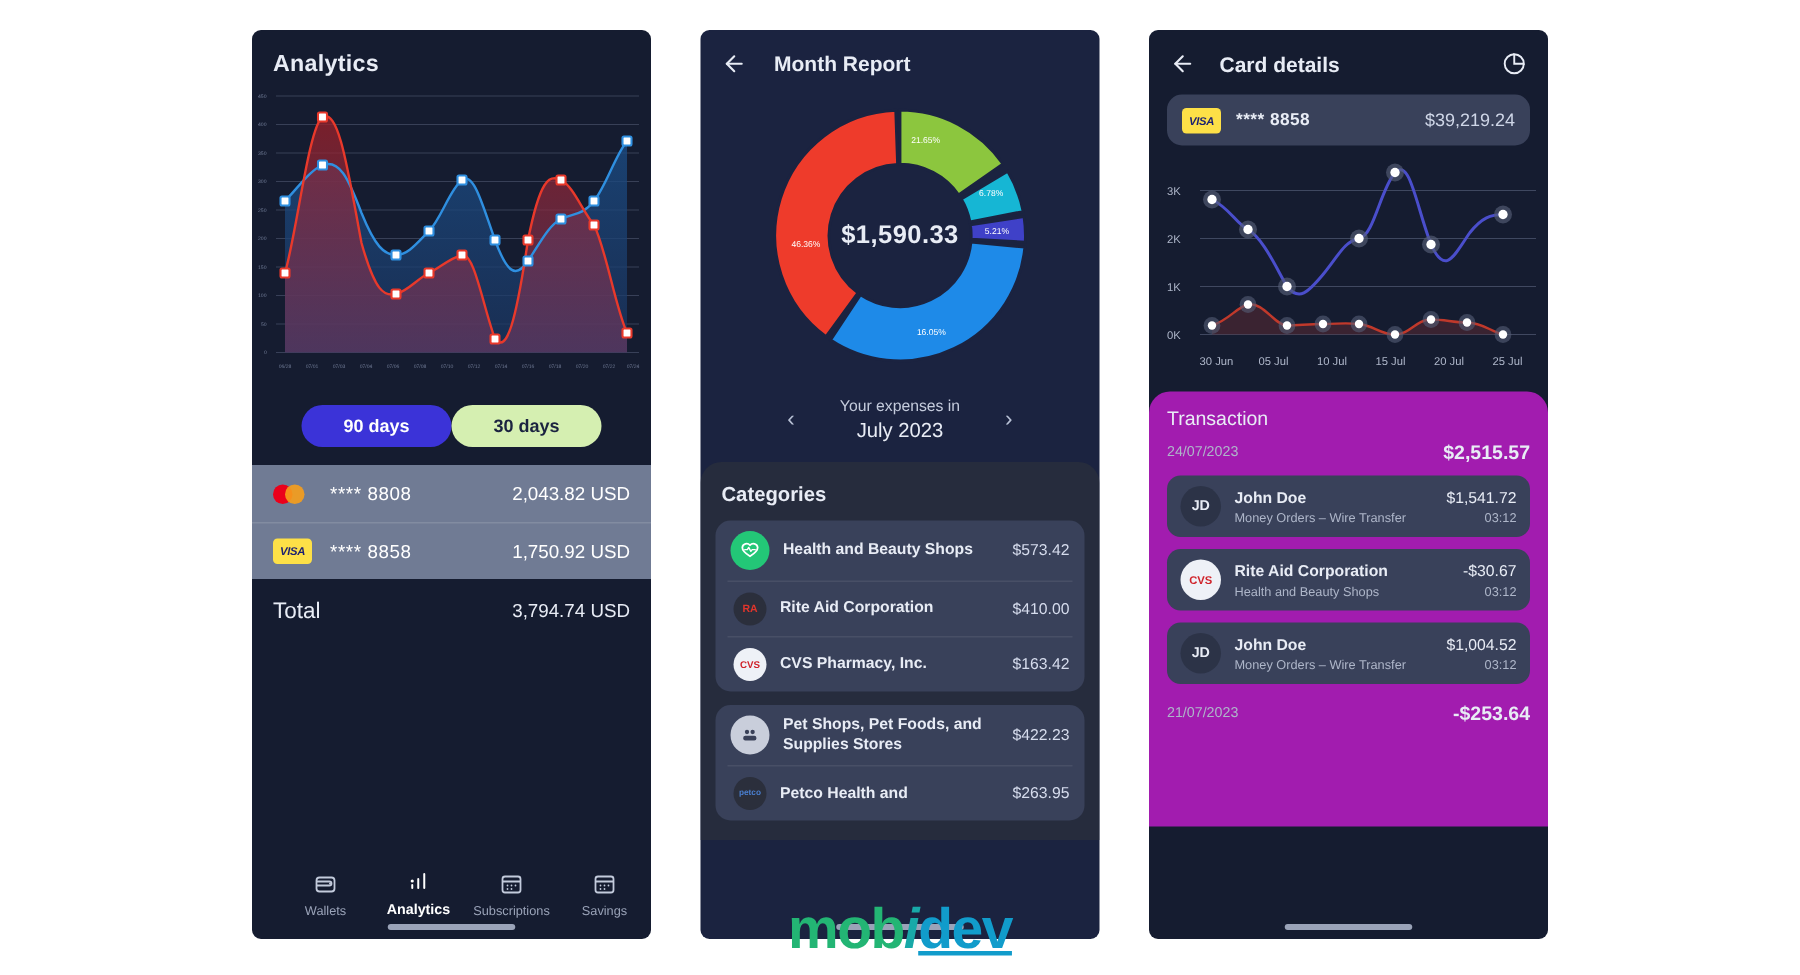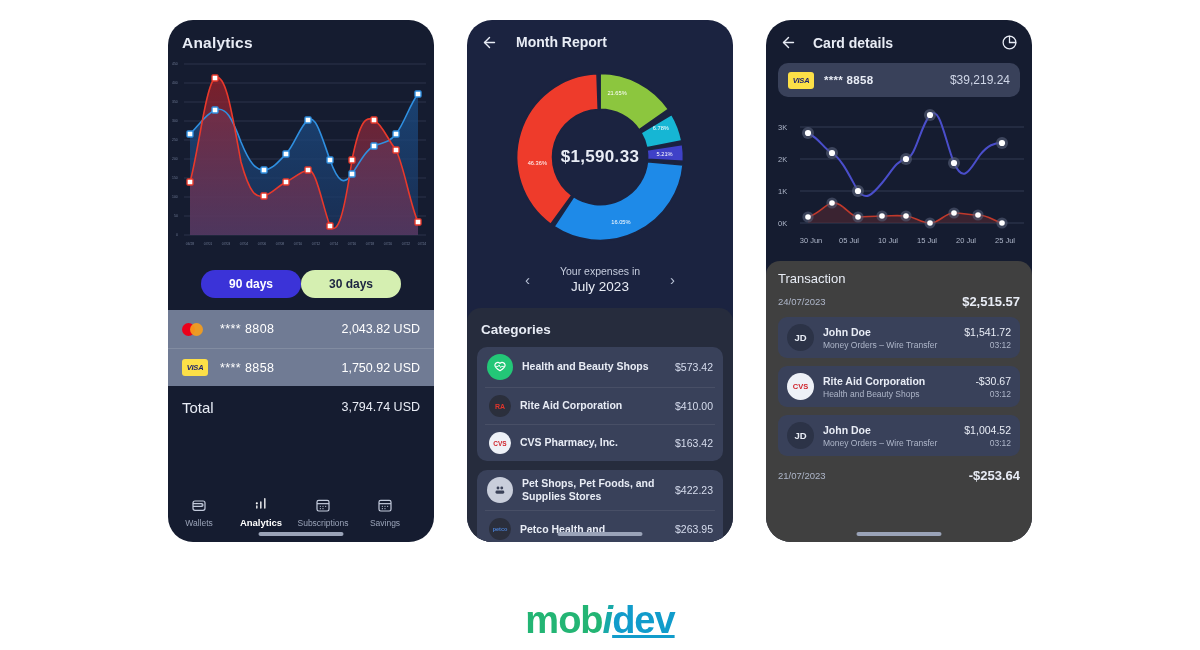--- a/index.html
+++ b/index.html
@@ -8,23 +8,23 @@
     background: #ffffff;
     font-family: "Liberation Sans", sans-serif;
     overflow: hidden;
     position: relative;
   }
   .stage { position: relative; width: 1200px; height: 650px; }
 
   
   .phone {
     position: absolute;
-    width: 266px; height: 522px;
+    width: 266px; height: 606px;
     background: #151c30;
-    border-radius: 25px;
+    border-radius: 6px;
     overflow: hidden;
     color: #e8ecf5;
   }
   #phone1 { left: 168px; top: 20px; }
   #phone2 { left: 467px; top: 20px; background:#1b2340; }
   #phone3 { left: 766px; top: 20px; }
 
   .home-ind {
     position: absolute; bottom: 6px; left: 50%;
     transform: translateX(-50%);
@@ -59,21 +59,21 @@
   .badge-visa { background: #fde047; color: #1a1f71; font-size: 7.5px; font-weight: 800;
                 font-style: italic; letter-spacing: -.2px; }
   .acct-num { margin-left: 12px; font-size: 12.5px; color: #ffffff; letter-spacing:.4px;}
   .acct-amt { margin-left: auto; font-size: 12.5px; color: #ffffff; }
 
   .total-row { display:flex; align-items:center; height: 42px; padding: 0 14px; background:#151c30; }
   .total-lbl { font-size: 15px; font-weight: 400; }
   .total-amt { margin-left:auto; font-size: 12.5px; text-align: center; }
 
   .bottom-nav { position: absolute; bottom: 14px; left: 0; width: 266px;
-                display: flex; justify-content: flex-start; align-items: flex-end; }
+                display: flex; justify-content: flex-end; align-items: flex-end; }
   .nav-item { display:flex; flex-direction:column; align-items:center; gap: 5px; width: 62px; }
   .nav-item span { font-size: 8.5px; color: #9aa3b8; }
   .nav-item.active span { color: #ffffff; font-weight: 700; font-size: 9.5px; }
   .nav-item svg { stroke: #c3cbdc; }
   .nav-item.active svg { stroke: #ffffff; }
 
   
   .p2-head { display:flex; align-items:flex-start; padding: 14px 14px 0 14px; gap: 18px; }
   .p2-head .t { font-size: 14px; font-weight: 700; }
   .donut-wrap { position: relative; height: 212px; display:flex; align-items:center; justify-content:center; }
@@ -102,21 +102,21 @@
   .p3-head { display:flex; align-items:center; padding: 14px 14px 0 14px; gap: 16px; }
   .p3-head .t { font-size: 14px; font-weight: 700; }
   .p3-head .pie { margin-left: auto; }
   .p3-card { margin: 12px 12px 0 12px; background: #39415a; border-radius: 10px;
              display:flex; align-items:center; height: 34px; padding: 0 10px; gap: 10px; }
   .p3-card .num { font-size: 11.5px; font-weight: 700; letter-spacing:.3px; }
   .p3-card .bal { margin-left:auto; font-size: 12px; color: #cfd6e7; }
 
   .p3-chart { width: 266px; height: 160px; position: relative; }
 
-  .tx-panel { background: #404040; border-radius: 14px 14px 0 0; margin-top: 4px;
+  .tx-panel { background: #a21caf; border-radius: 14px 14px 0 0; margin-top: 4px;
               padding: 10px 12px 0 12px; height: 290px; }
   .tx-title { font-size: 13px; margin-bottom: 8px; }
   .tx-datehead { display:flex; align-items:center; margin-bottom: 8px; }
   .tx-datehead .d { font-size: 9.5px; color: #aeb6c9; }
   .tx-datehead .a { margin-left:auto; font-size: 13px; font-weight: 700; }
   .tx-row { background: #39415a; border-radius: 9px; display:flex; align-items:center;
             gap: 9px; padding: 7px 9px; margin-bottom: 8px; }
   .tx-av { width: 27px; height: 27px; border-radius: 50%; flex:none; display:flex;
            align-items:center; justify-content:center; font-size: 9.5px; font-weight: 700; }
   .tx-mid .n { font-size: 10.5px; font-weight: 700; }

